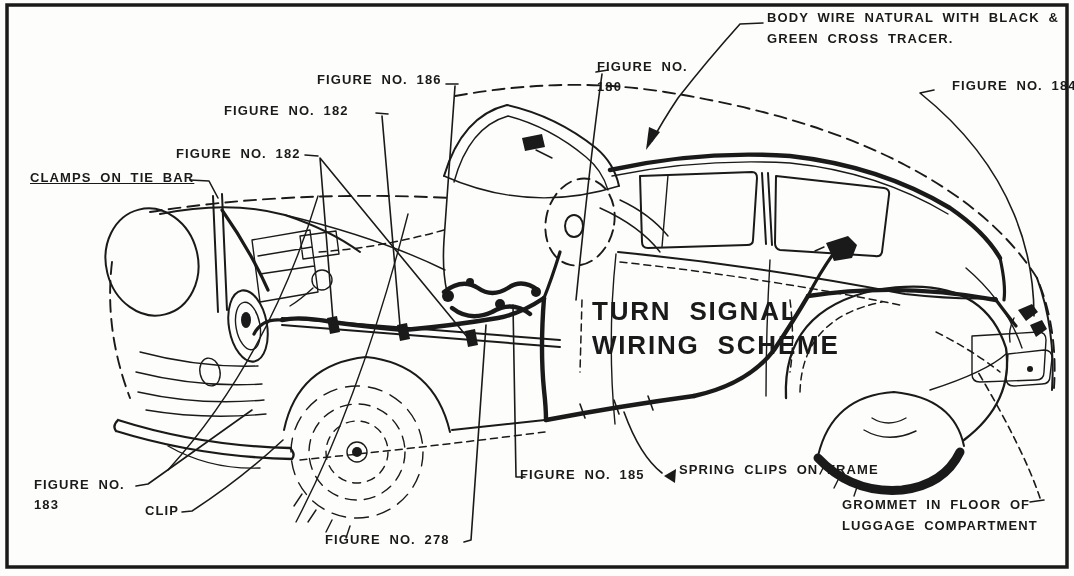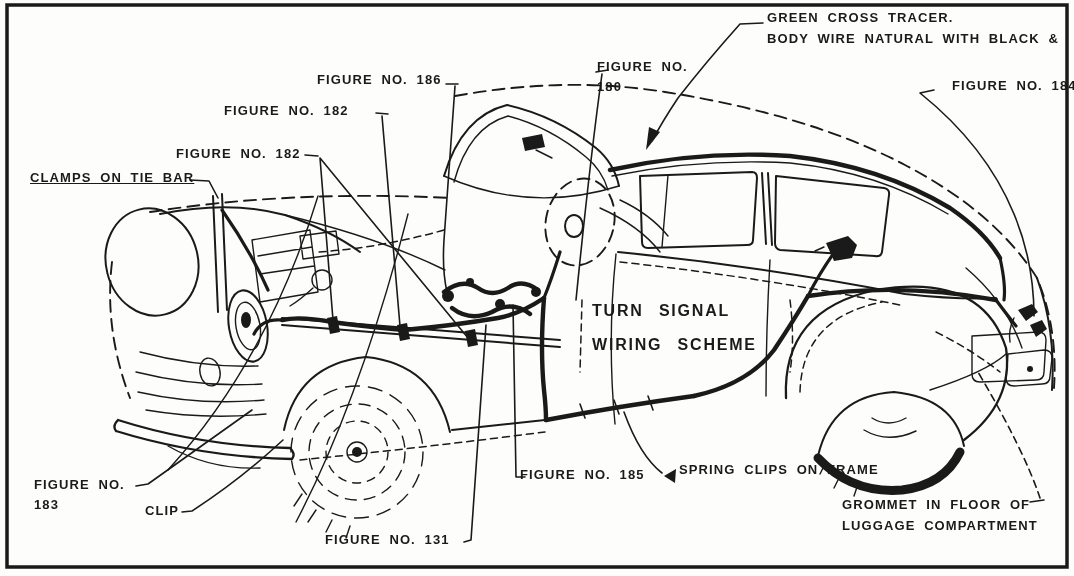--- a/index.html
+++ b/index.html
@@ -12,21 +12,21 @@
   svg.draw { position:absolute; left:0; top:0; }
   .lbl {
     position:absolute; color:var(--ink);
     font-size:13px; font-weight:700; letter-spacing:1.1px; word-spacing:4px;
     line-height:17px; white-space:nowrap;
   }
   .lbl.two { line-height:21px; }
   .lbl.center { text-align:left; }
   .caption {
     position:absolute; color:var(--ink);
-    font-size:16px; font-weight:700; letter-spacing:1.8px; word-spacing:9px;
+    font-size:26px; font-weight:700; letter-spacing:1.8px; word-spacing:9px;
     line-height:34px; white-space:nowrap;
   }
   
   .s  { fill:none; stroke:var(--ink); stroke-width:2;   stroke-linecap:round; stroke-linejoin:round; }
   .s22{ fill:none; stroke:var(--ink); stroke-width:2.3; stroke-linecap:round; stroke-linejoin:round; }
   .t  { fill:none; stroke:var(--ink); stroke-width:1.4; stroke-linecap:round; stroke-linejoin:round; }
   .ldash { fill:none; stroke:var(--ink); stroke-width:1.9; stroke-dasharray:12 7; stroke-linecap:round; }
   .sdash { fill:none; stroke:var(--ink); stroke-width:1.5; stroke-dasharray:7 5;  stroke-linecap:round; }
   .wire  { fill:none; stroke:var(--ink); stroke-width:4.4; stroke-linecap:round; stroke-linejoin:round; }
   .wire3 { fill:none; stroke:var(--ink); stroke-width:3.2; stroke-linecap:round; stroke-linejoin:round; }
@@ -158,22 +158,22 @@
       <path class="leader" d="M464,542 L471,540 L486,325"></path>
       <path class="leader" d="M525,477 L516,477 L513,305"></path>
       <path class="leader" d="M624,412 Q640,456 662,473"></path>
       <path class="fill" d="M664,476 L676,469 L675,483 Z"></path>
       <path class="leader" d="M1030,502 L1044,500"></path>
       <path class="leader-dash" d="M1040,498 Q1024,450 978,372"></path>
     </g>
   </svg>
 
   <div class="lbl two" style="left:767px; top:7px;">
+    <div>BODY WIRE NATURAL WITH BLACK &amp;</div>
     <div>GREEN CROSS TRACER.</div>
-    <div>BODY WIRE NATURAL WITH BLACK &amp;</div>
   </div>
 
   <div class="lbl" style="left:936px; top:77px;margin-left:16px;">FIGURE NO. 184</div>
 
   <div class="lbl" style="left:317px; top:71px;">FIGURE NO. 186</div>
 
   <div class="lbl" style="left:224px; top:102px;">FIGURE NO. 182</div>
 
   <div class="lbl" style="left:176px; top:145px;">FIGURE NO. 182</div>
 
@@ -189,21 +189,21 @@
     <div>WIRING SCHEME</div>
   </div>
 
   <div class="lbl center" style="left:34px; top:475px; width:100px; line-height:20px;">
     <div>FIGURE NO.</div>
     <div>183</div>
   </div>
 
   <div class="lbl" style="left:145px; top:502px;">CLIP</div>
 
-  <div class="lbl" style="left:325px; top:531px;">FIGURE NO. 131</div>
+  <div class="lbl" style="left:325px; top:531px;">FIGURE NO. 278</div>
 
   <div class="lbl" style="left:520px; top:466px;">FIGURE NO. 185</div>
 
   <div class="lbl" style="left:679px; top:461px;">SPRING CLIPS ON FRAME</div>
 
   <div class="lbl two" style="left:842px; top:494px;">
     <div>GROMMET IN FLOOR OF</div>
     <div>LUGGAGE COMPARTMENT</div>
   </div>
 

